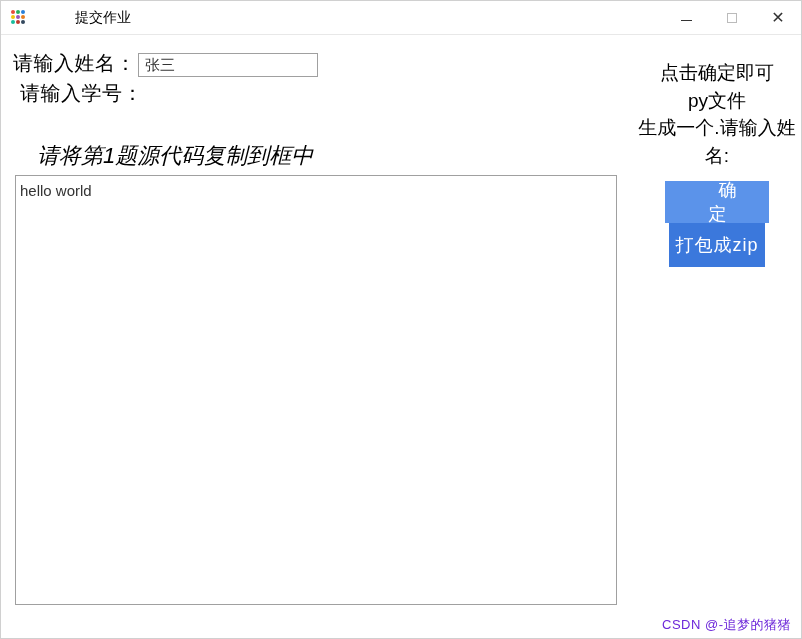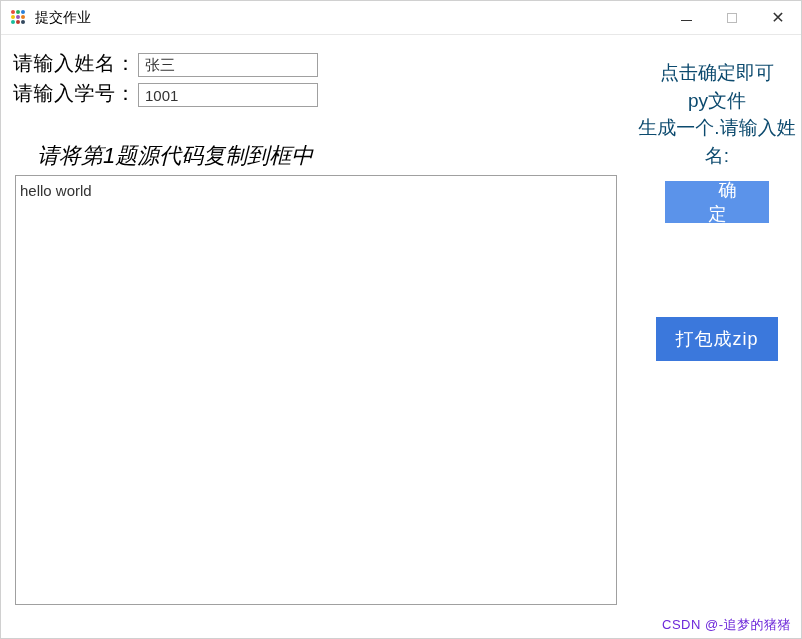--- a/index.html
+++ b/index.html
@@ -48,20 +48,21 @@
     .dot-y { background: #f1c40f; }
     .dot-p { background: #9b59b6; }
     .dot-o { background: #e67e22; }
     .dot-c { background: #1abc9c; }
     .dot-m { background: #c0392b; }
     .dot-k { background: #34495e; }
     .title-text {
       font-size: 14px;
       color: #000;
       flex: 1;
+      margin-left: 40px;
     }
     .window-controls {
       display: flex;
       height: 100%;
     }
     .win-btn {
       width: 46px;
       height: 100%;
       display: flex;
       align-items: center;
@@ -91,34 +92,34 @@
       position: relative;
       height: calc(100% - 34px);
     }
     .form-row {
       position: absolute;
       height: 26px;
       display: flex;
       align-items: flex-end;
     }
     .form-row.row1 { left: 12px; top: 16px; }
-    .form-row.row2 { left: 12px; top: 46px; }
+    .form-row.row2 { left: 19px; top: 46px; }
     .form-label {
       font-size: 20px;
       color: #000;
       margin-right: 2px;
       letter-spacing: 0.5px;
     }
     .form-input {
       width: 180px;
       height: 24px;
       border: 1px solid #a0a0a0;
       padding: 2px 6px;
       font-size: 15px;
-      font-family: Liberation Sans, sans-serif;
+      font-family: Liberation Mono, monospace;
       color: #333;
       background: #fff;
     }
     .instruction {
       position: absolute;
       left: 36px;
       top: 106px;
       font-size: 22px;
       color: #000;
       font-style: italic;
@@ -140,21 +141,21 @@
     }
     .right-panel {
       position: absolute;
       right: 0;
       top: 24px;
       width: 168px;
       text-align: center;
     }
     .hint-text {
       font-size: 19px;
-      color: #0c4a6e;
+      color: #000000;
       line-height: 1.45;
       text-align: center;
       padding: 0 2px;
     }
     .btn {
       border: none;
       color: #ffffff;
       background: #4a86e8;
       font-size: 18px;
       font-family: inherit;
@@ -168,23 +169,22 @@
     .btn-confirm {
       width: 104px;
       height: 42px;
       margin-top: 12px;
       letter-spacing: 20px;
       text-indent: 20px;
       background: #5b93ea;
       padding-left: 21px;
     }
     .btn-zip {
-      width: 122px;
+      width: 96px;
       height: 44px;
-      margin-top: 94px;
       background: #3b78dc;
       letter-spacing: 1px;
     }
     .watermark {
       position: absolute;
       right: 10px;
       bottom: 4px;
       font-size: 13px;
       color: #6d28d9;
       letter-spacing: 0.5px;
@@ -223,21 +223,20 @@
 
   <div class="content">
 
     <div class="form-row row1">
       <span class="form-label">请输入姓名：</span>
       <input class="form-input" type="text" value="张三" style="">
     </div>
 
     <div class="form-row row2">
       <span class="form-label">请输入学号：</span>
-      <input class="form-input" type="text" value="1001" style="">
     </div>
 
     <div class="instruction">请将第1题源代码复制到框中</div>
 
     <textarea class="code-textarea" style="">hello world</textarea>
 
     <div class="right-panel">
       <div class="hint-text">
         <div>点击确定即可</div>
         <div>py文件</div>

